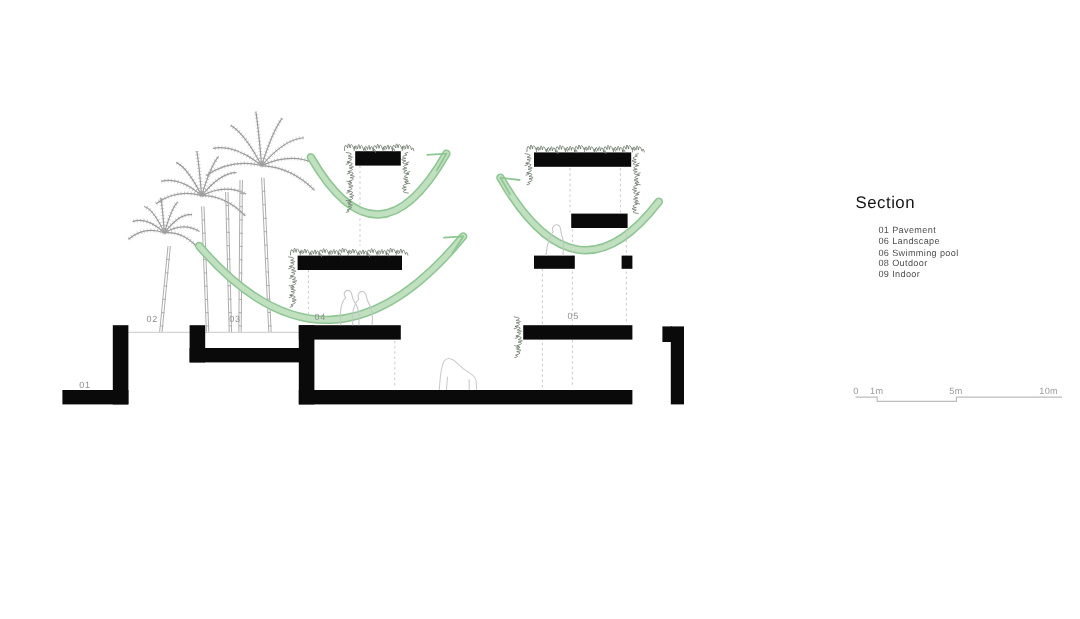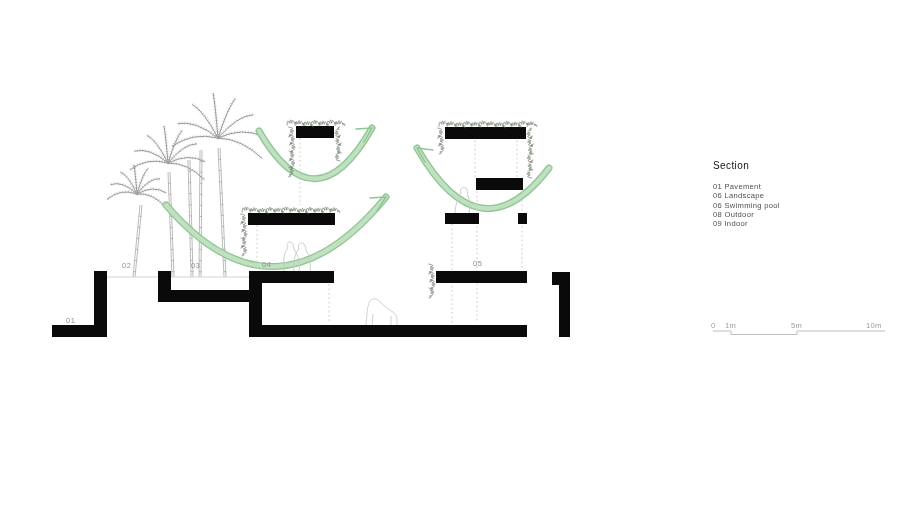--- a/index.html
+++ b/index.html
@@ -14,22 +14,22 @@
   .dash line{stroke:#cdcdcd;stroke-width:.9;stroke-dasharray:2 2.4;}
   .groundline{stroke:#d4d4d4;stroke-width:1;}
   .arc-edge{fill:none;stroke-width:7;stroke-linecap:round;}
   .arc-fill{fill:none;stroke-width:4.4;stroke-linecap:round;}
   .arc-head{fill:none;stroke-width:1.5;stroke-linecap:round;}
   .zone-label{font-size:7.5px;fill:#8f8f8f;letter-spacing:.6px;}
   .figure-sketch{stroke:#c6c6c6;stroke-width:.9;fill:none;stroke-linejoin:round;}
   .animal-sketch{stroke:#cccccc;stroke-width:.9;fill:none;stroke-linejoin:round;}
   
   .legend{position:absolute;left:713px;top:160px;width:150px;}
-  .legend-title{font-size:10px;color:#141414;letter-spacing:.4px;margin-bottom:11px;}
-  .legend-item{font-size:7.6px;color:#4f4f4f;letter-spacing:.3px;line-height:9.3px;}
+  .legend-title{font-size:14px;color:#141414;letter-spacing:.4px;margin-bottom:11px;}
+  .legend-item{font-size:7.6px;color:#4f4f4f;letter-spacing:.3px;line-height:9.3px;margin-left:19px;}
   
   .scale-text{font-size:7.6px;fill:#9a9a9a;letter-spacing:.3px;}
   .scale-line{fill:none;stroke:#bdbdbd;stroke-width:1;}
 </style>
 </head>
 <body>
 
 <div class="stage">
 
   <svg id="dwg" width="900" height="516" viewBox="0 0 900 516">

